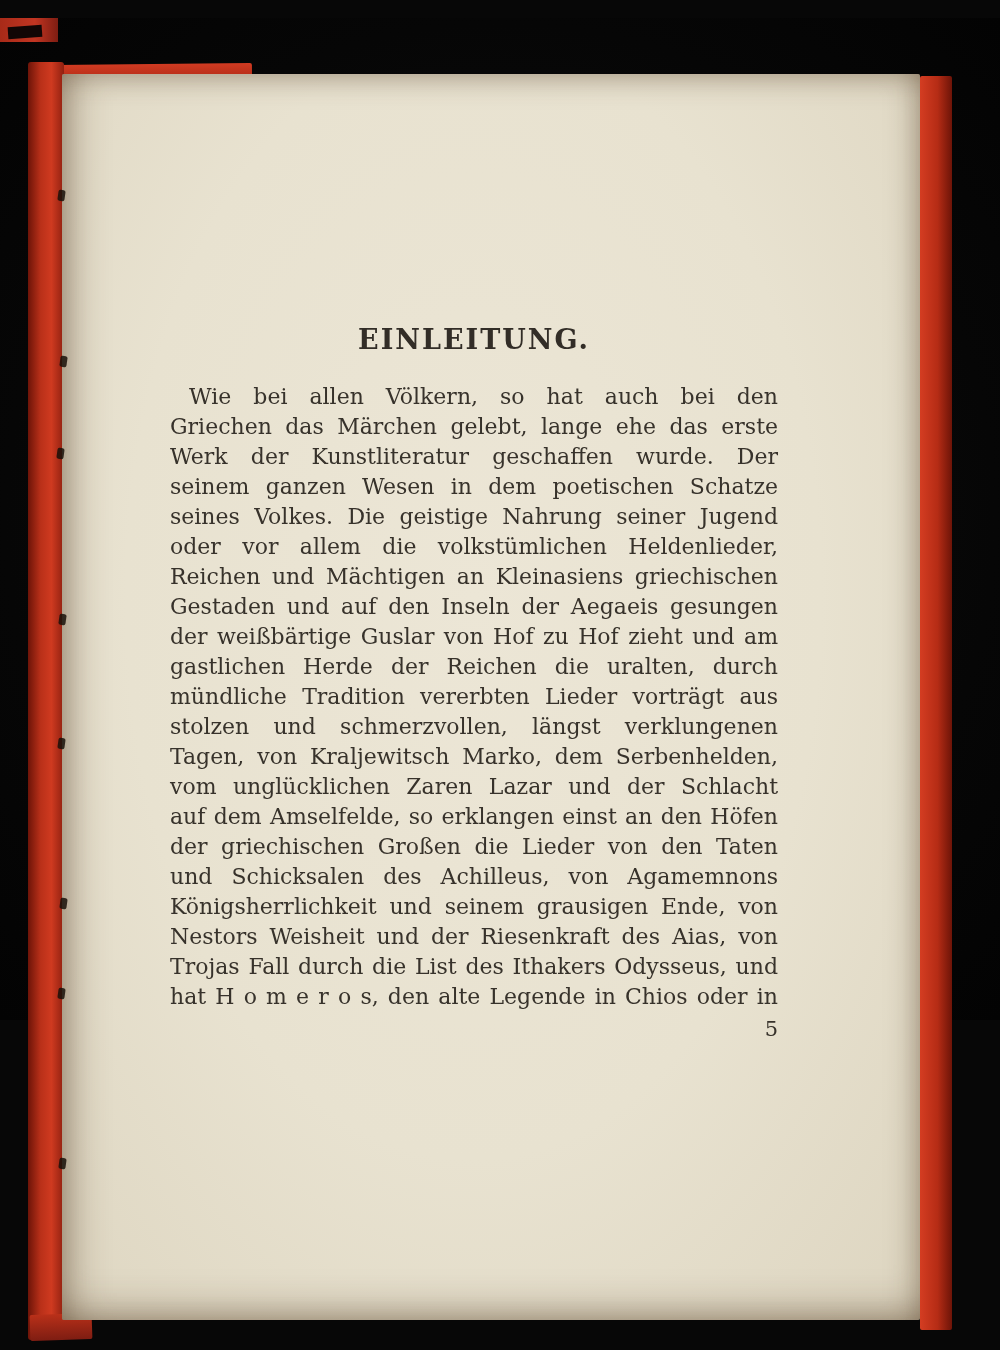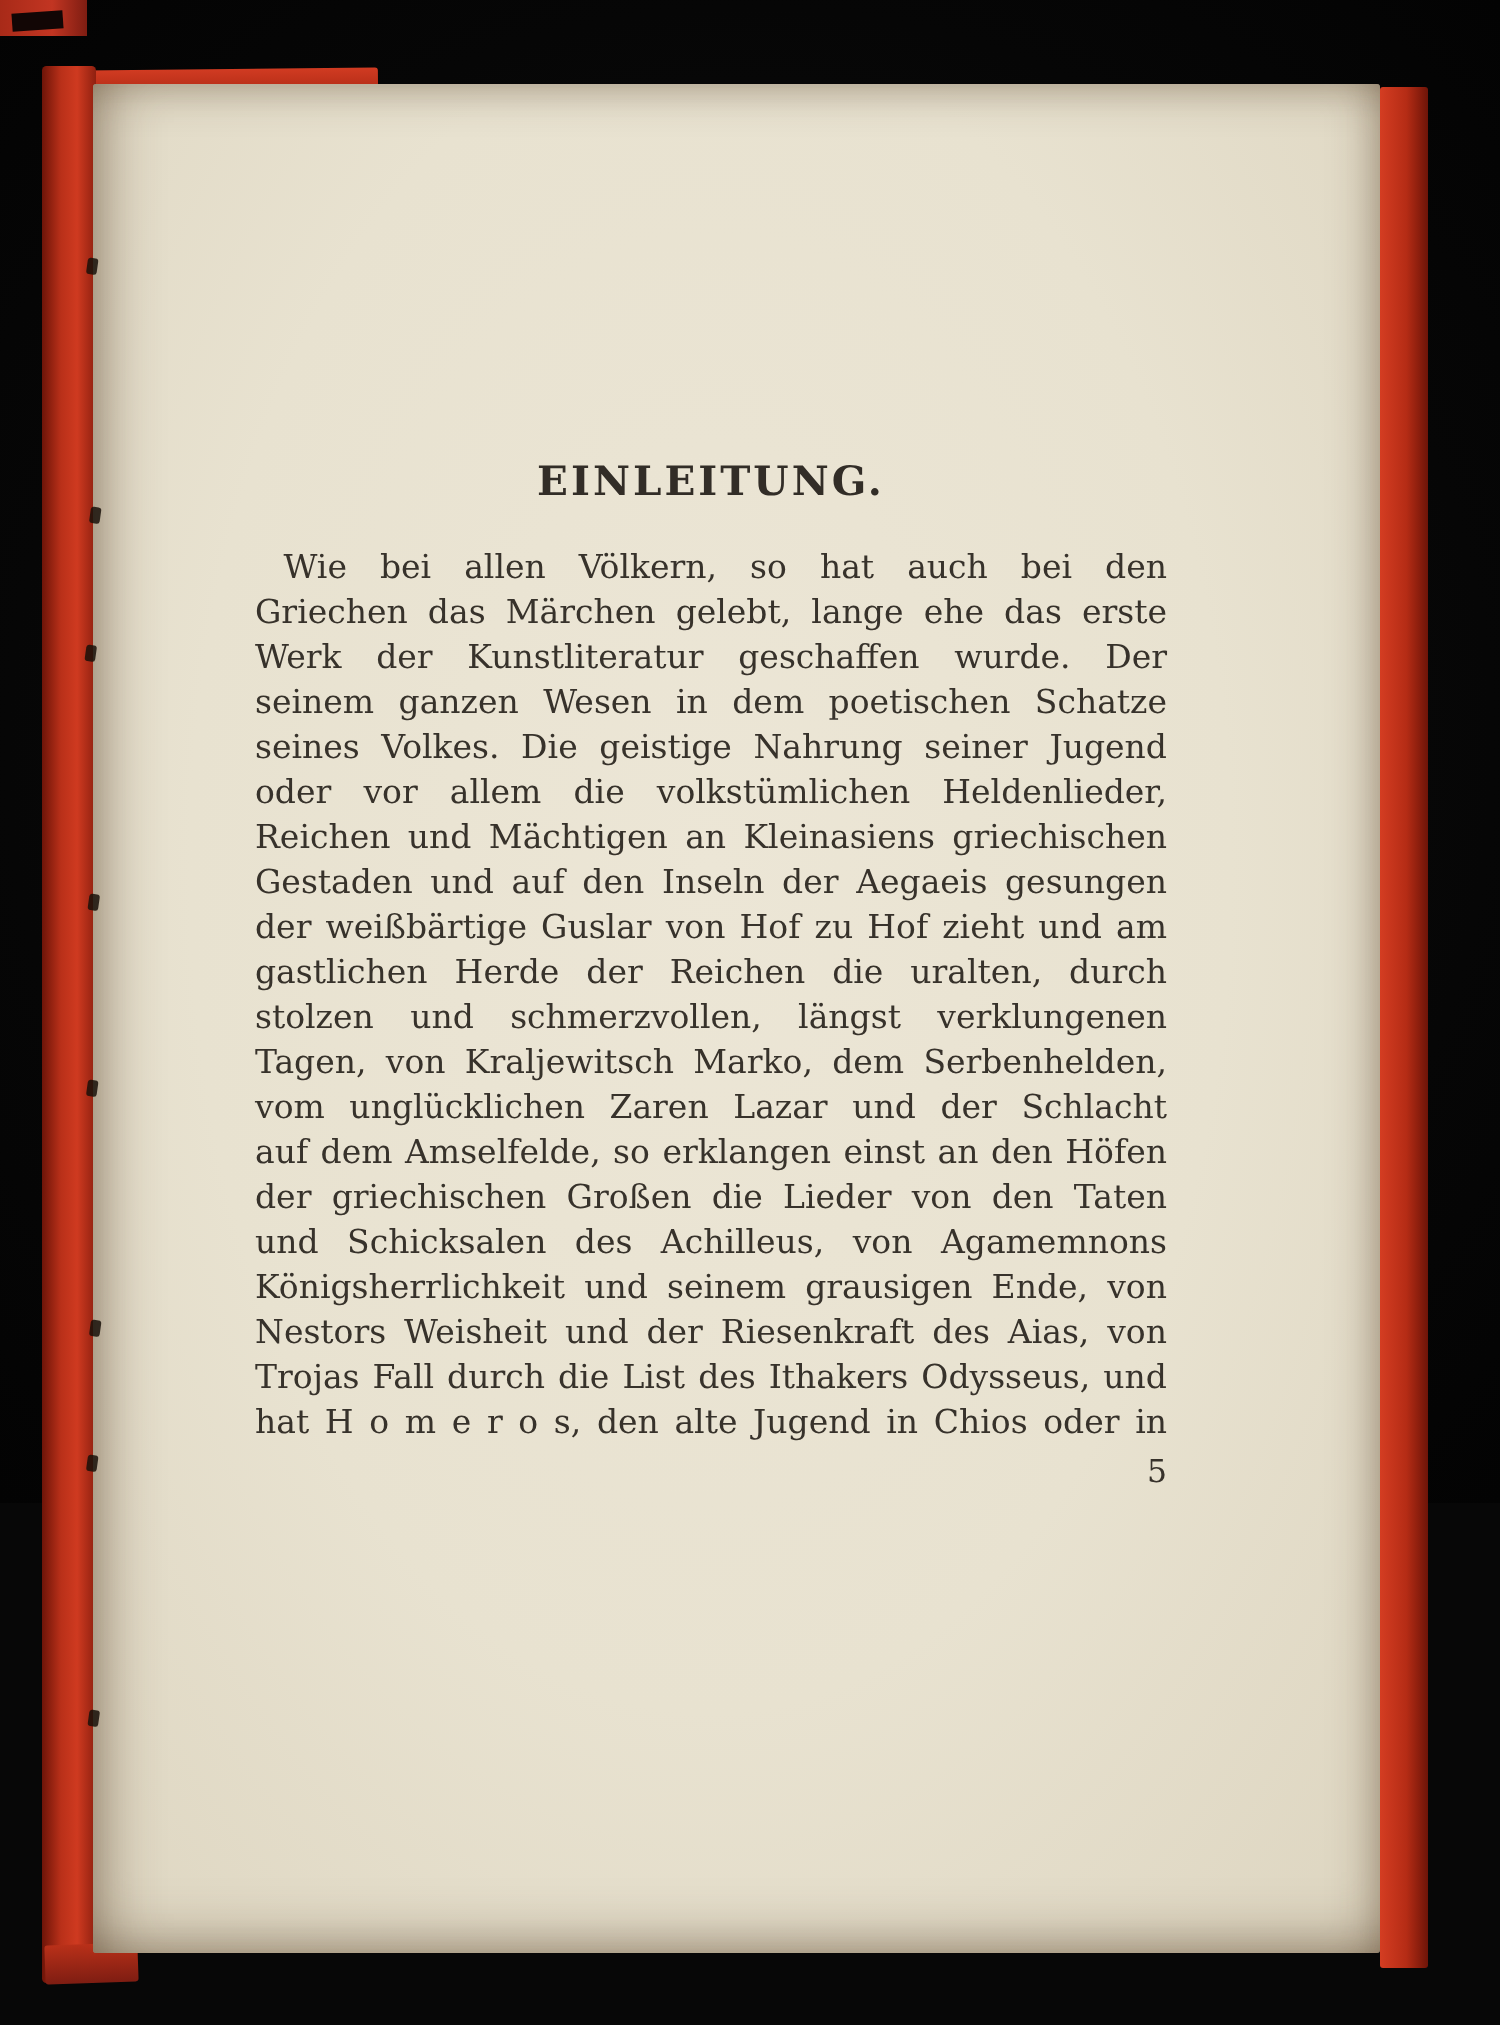--- a/index.html
+++ b/index.html
@@ -10,20 +10,21 @@
     height: 1350px;
     overflow: hidden;
     font-family: "DejaVu Serif", serif;
   }
   .scene {
     position: relative;
     width: 1000px;
     height: 1002px;
     background:
       radial-gradient(ellipse at 50% 50%, #101010 0%, #060606 70%, #030303 100%);
+    margin-top: 18px;
   }
   
   .cover-top-corner {
     position: absolute;
     left: 0; top: 0;
     width: 58px; height: 24px;
     background: linear-gradient(90deg, #a82a18, #c23522 60%, #7e1d12);
   }
   .cover-top-corner::after {
     content: "";
@@ -143,30 +144,31 @@
           <div class="text-line first">Wie bei allen Völkern, so hat auch bei den</div>
           <div class="text-line">Griechen das Märchen gelebt, lange ehe das erste</div>
           <div class="text-line">Werk der Kunstliteratur geschaffen wurde. Der</div>
           <div class="text-line">seinem ganzen Wesen in dem poetischen Schatze</div>
           <div class="text-line">seines Volkes. Die geistige Nahrung seiner Jugend</div>
           <div class="text-line">oder vor allem die volkstümlichen Heldenlieder,</div>
           <div class="text-line">Reichen und Mächtigen an Kleinasiens griechischen</div>
           <div class="text-line">Gestaden und auf den Inseln der Aegaeis gesungen</div>
           <div class="text-line">der weißbärtige Guslar von Hof zu Hof zieht und am</div>
           <div class="text-line">gastlichen Herde der Reichen die uralten, durch</div>
+          <div class="text-line">mündliche Tradition vererbten Lieder vorträgt aus</div>
           <div class="text-line">stolzen und schmerzvollen, längst verklungenen</div>
           <div class="text-line">Tagen, von Kraljewitsch Marko, dem Serbenhelden,</div>
           <div class="text-line">vom unglücklichen Zaren Lazar und der Schlacht</div>
           <div class="text-line">auf dem Amselfelde, so erklangen einst an den Höfen</div>
           <div class="text-line">der griechischen Großen die Lieder von den Taten</div>
           <div class="text-line">und Schicksalen des Achilleus, von Agamemnons</div>
           <div class="text-line">Königsherrlichkeit und seinem grausigen Ende, von</div>
           <div class="text-line">Nestors Weisheit und der Riesenkraft des Aias, von</div>
           <div class="text-line">Trojas Fall durch die List des Ithakers Odysseus, und</div>
-          <div class="text-line">hat H o m e r o s, den alte Jugend in Chios oder in</div>
+          <div class="text-line">hat H o m e r o s, den alte Legende in Chios oder in</div>
         </div>
       <div class="page-number">5</div>
     </div>
   </div>
 
   <div class="stitch" style="left:58px; top:172px;"></div>
   <div class="stitch" style="left:60px; top:338px;"></div>
   <div class="stitch" style="left:57px; top:430px;"></div>
   <div class="stitch" style="left:59px; top:596px;"></div>
   <div class="stitch" style="left:58px; top:720px;"></div>

